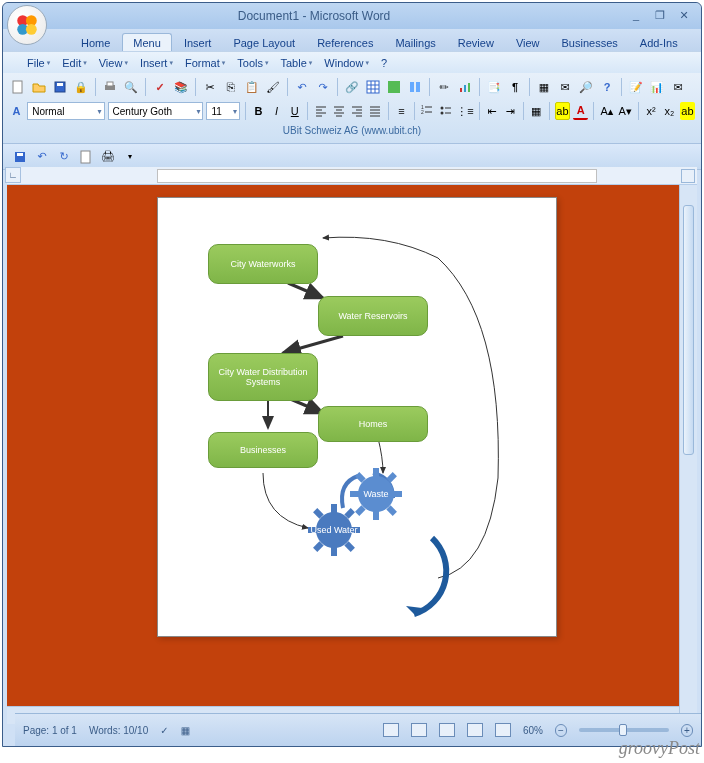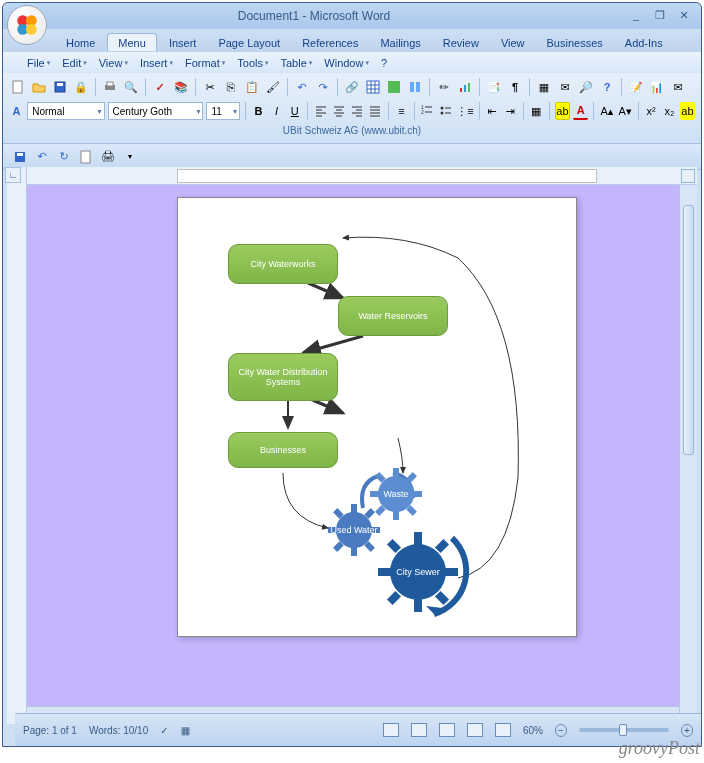--- a/index.html
+++ b/index.html
@@ -7,21 +7,21 @@
 
 .window { width: 700px; height: 745px; margin: 2px; border: 1px solid #3b5d8a; border-radius: 6px 6px 0 0; background: #cfe0f5; position: relative; }
 
 .titlebar { height: 26px; background: linear-gradient(#bfd7f2, #a9c8ec); border-radius: 6px 6px 0 0; display: flex; align-items: center; position: relative; }
 .office-btn { width: 40px; height: 40px; position: absolute; left: 4px; top: 2px; border-radius: 50%; background: radial-gradient(circle at 30% 30%, #fff, #e8e8e8); border: 1px solid #9ab; z-index: 10; display: flex; align-items: center; justify-content: center; }
 .office-logo { width: 26px; height: 26px; }
 .title-text { flex: 1; text-align: center; color: #3a5c87; font-size: 12px; }
 .winbtns { display: flex; gap: 2px; margin-right: 6px; }
 .winbtn { width: 22px; height: 16px; color: #3a5c87; font-size: 11px; text-align: center; line-height: 14px; cursor: pointer; border-radius: 2px; }
 
-.ribbon-tabs { height: 22px; background: linear-gradient(#cfe0f5, #bfd4ee); display: flex; padding-left: 53px; gap: 2px; align-items: flex-end; }
+.ribbon-tabs { height: 22px; background: linear-gradient(#cfe0f5, #bfd4ee); display: flex; padding-left: 68px; gap: 2px; align-items: flex-end; }
 .tab { padding: 3px 10px 2px; font-size: 11px; color: #15428b; cursor: pointer; border-radius: 3px 3px 0 0; }
 .tab.active { background: #eaf2fb; border: 1px solid #9ab8da; border-bottom: none; }
 
 .menubar { height: 22px; background: linear-gradient(#eaf3fc, #d7e7f8); border-top: 1px solid #c0d4ea; display: flex; align-items: center; padding-left: 20px; gap: 4px; font-size: 11px; color: #15428b; }
 .menubar .mitem { padding: 2px 4px; display: flex; align-items: center; gap: 2px; cursor: pointer; }
 .dd { font-size: 7px; color: #5a7aa8; }
 
 .toolbar-rows { background: linear-gradient(#e7f0fa, #cde0f4); border-bottom: 1px solid #a7c1e0; padding: 2px 6px 4px; }
 .toolbar-row { display: flex; align-items: center; gap: 3px; height: 24px; }
 .tbbtn { width: 18px; height: 18px; display: flex; align-items: center; justify-content: center; font-size: 11px; cursor: pointer; border-radius: 2px; }
@@ -29,21 +29,21 @@
 .sep { width: 1px; height: 18px; background: #a7c1e0; margin: 0 2px; }
 .combo { height: 18px; background: #fff; border: 1px solid #9ab8da; font-size: 10px; padding: 0 14px 0 4px; display: flex; align-items: center; position: relative; }
 .combo::after { content: "▾"; position: absolute; right: 2px; font-size: 8px; color: #5a7aa8; }
 .combo.style { width: 88px; }
 .combo.font { width: 110px; }
 .combo.size { width: 36px; }
 .attribution { font-size: 10px; color: #3b6aa0; text-align: center; padding: 2px 0 3px; }
 
 .qat { height: 26px; background: linear-gradient(#dbe9fa, #c5daf2); display: flex; align-items: center; padding-left: 8px; gap: 4px; border-bottom: 1px solid #a7c1e0; }
 
-.doc-area { position: absolute; top: 164px; left: 4px; right: 4px; bottom: 22px; background: #c4b5fd; display: flex; }
+.doc-area { position: absolute; top: 164px; left: 4px; right: 4px; bottom: 22px; background: #c2410c; display: flex; flex-direction: column; }
 .vruler { width: 20px; background: #e8f0fa; border-right: 1px solid #b5cdea; position: relative; font-size: 8px; color: #666; }
 .hruler-wrap { flex: 1; display: flex; flex-direction: column; }
 .hruler { height: 18px; background: #e8f0fa; border-bottom: 1px solid #b5cdea; position: relative; font-size: 8px; color: #666; }
 .hruler-inner { position: absolute; left: 150px; right: 100px; height: 14px; top: 2px; background: #fff; border: 1px solid #c0c0c0; }
 .canvas { flex: 1; position: relative; overflow: hidden; }
 .scrollv { position: absolute; right: 0; top: 0; bottom: 0; width: 18px; background: #d7e5f6; border-left: 1px solid #b0c8e4; }
 .scrollv-thumb { position: absolute; top: 20px; left: 3px; right: 3px; height: 250px; background: linear-gradient(90deg, #eaf2fb, #c5daf2); border: 1px solid #9ab8da; border-radius: 3px; }
 .scrollh { position: absolute; left: 0; right: 18px; bottom: 0; height: 18px; background: #d7e5f6; border-top: 1px solid #b0c8e4; }
 
 .page { position: absolute; left: 150px; top: 12px; width: 400px; height: 440px; background: #fff; border: 1px solid #888; box-shadow: 2px 2px 6px rgba(0,0,0,0.2); }
@@ -341,20 +341,21 @@
             <path d="M110 200 L110 230" stroke="#333" stroke-width="2" fill="none" marker-end="url(#ah)"></path>
             <path d="M220 240 Q225 260 225 275" stroke="#333" stroke-width="1" fill="none" marker-end="url(#ah)"></path>
             <path d="M105 275 Q105 320 150 330" stroke="#333" stroke-width="1" fill="none" marker-end="url(#ah)"></path>
             <path d="M280 380 Q330 370 340 280 Q345 120 280 60 Q230 35 165 40" stroke="#333" stroke-width="1" fill="none" marker-end="url(#ah)"></path>
             <path d="M185 310 Q180 285 200 278 M215 275 Q235 280 235 300" stroke="#4a7abf" stroke-width="4" fill="none"></path>
           </svg>
 
           <div class="flow-box" style="left:50px;top:46px;width:110px;height:40px">City Waterworks</div>
           <div class="flow-box" style="left:160px;top:98px;width:110px;height:40px">Water Reservoirs</div>
           <div class="flow-box" style="left:50px;top:155px;width:110px;height:48px">City Water Distribution Systems</div>
+          <div class="flow-box" style="left:160px;top:208px;width:110px;height:36px">Homes</div>
           <div class="flow-box" style="left:50px;top:234px;width:110px;height:36px">Businesses</div>
 
           <div class="gear" style="left:190px;top:268px;width:56px;height:56px">
             <svg width="56" height="56" viewBox="0 0 56 56">
                 <g fill="#5b8dd0">
                   <circle cx="28" cy="28" r="18"></circle>
                   <rect x="25" y="2" width="6" height="10"></rect>
                   <rect x="25" y="44" width="6" height="10"></rect>
                   <rect x="2" y="25" width="10" height="6"></rect>
                   <rect x="44" y="25" width="10" height="6"></rect>
@@ -375,36 +376,20 @@
                   <rect x="2" y="25" width="10" height="6"></rect>
                   <rect x="44" y="25" width="10" height="6"></rect>
                   <rect x="8" y="8" width="9" height="6" transform="rotate(45 12 11)"></rect>
                   <rect x="39" y="8" width="9" height="6" transform="rotate(-45 44 11)"></rect>
                   <rect x="8" y="42" width="9" height="6" transform="rotate(-45 12 45)"></rect>
                   <rect x="39" y="42" width="9" height="6" transform="rotate(45 44 45)"></rect>
                 </g>
               </svg>
             <div class="gear-label">Used Water</div>
           </div>
-          <div class="gear" style="left:198px;top:332px;width:84px;height:84px">
-            <svg width="84" height="84" viewBox="0 0 84 84">
-                <g fill="#1e5a9c">
-                  <circle cx="42" cy="42" r="28"></circle>
-                  <rect x="38" y="2" width="8" height="14"></rect>
-                  <rect x="38" y="68" width="8" height="14"></rect>
-                  <rect x="2" y="38" width="14" height="8"></rect>
-                  <rect x="68" y="38" width="14" height="8"></rect>
-                  <rect x="12" y="12" width="12" height="8" transform="rotate(45 18 16)"></rect>
-                  <rect x="60" y="12" width="12" height="8" transform="rotate(-45 66 16)"></rect>
-                  <rect x="12" y="64" width="12" height="8" transform="rotate(-45 18 68)"></rect>
-                  <rect x="60" y="64" width="12" height="8" transform="rotate(45 66 68)"></rect>
-                </g>
-              </svg>
-            <div class="gear-label">City Sewer</div>
-          </div>
           <svg width="110" height="110" style="position:absolute;left:186px;top:320px">
             <path d="M88 20 A45 45 0 0 1 70 96" stroke="#1e5a9c" stroke-width="6" fill="none"></path>
             <path d="M70 96 L62 88 L78 90 z" fill="#1e5a9c"></path>
           </svg>
 
         </div>
         <div class="scrollv">
             <div class="scrollv-thumb"></div>
           </div>
         <div class="scrollh"></div>

